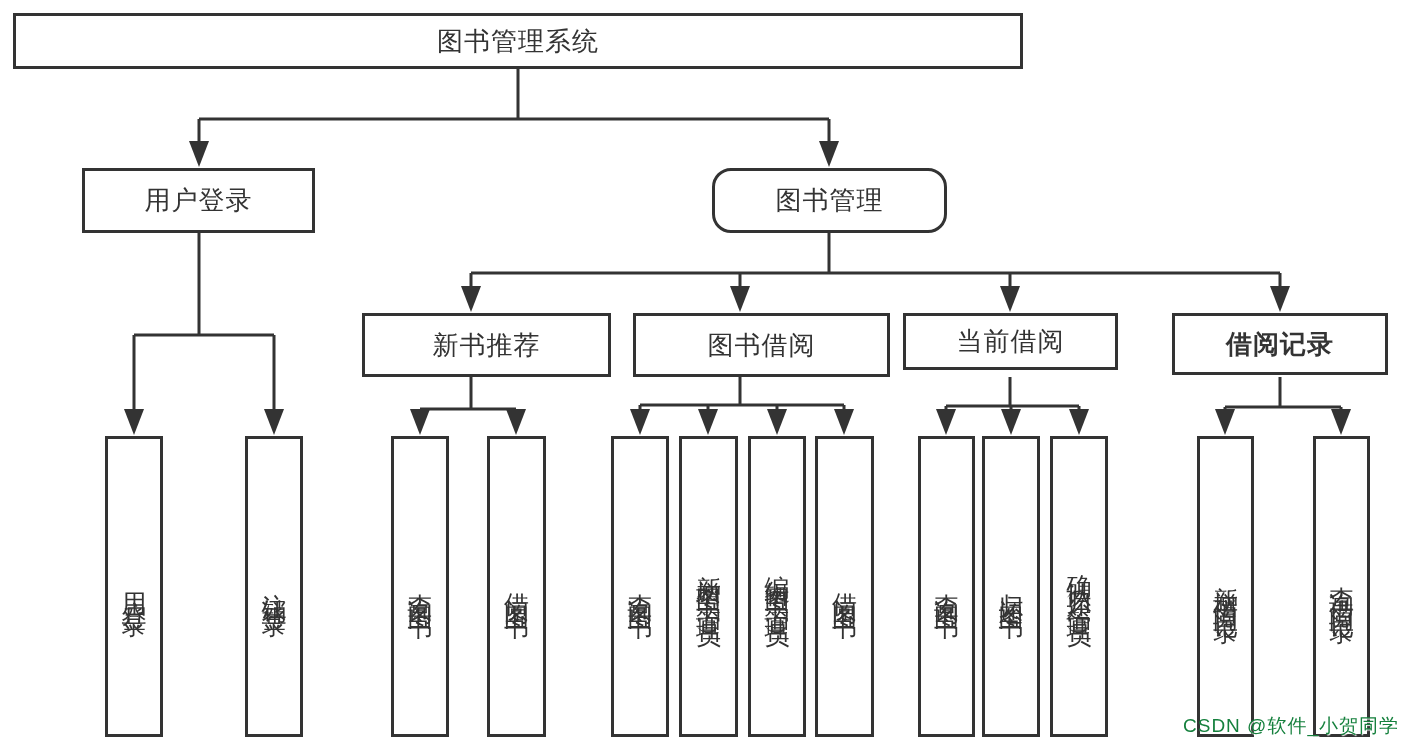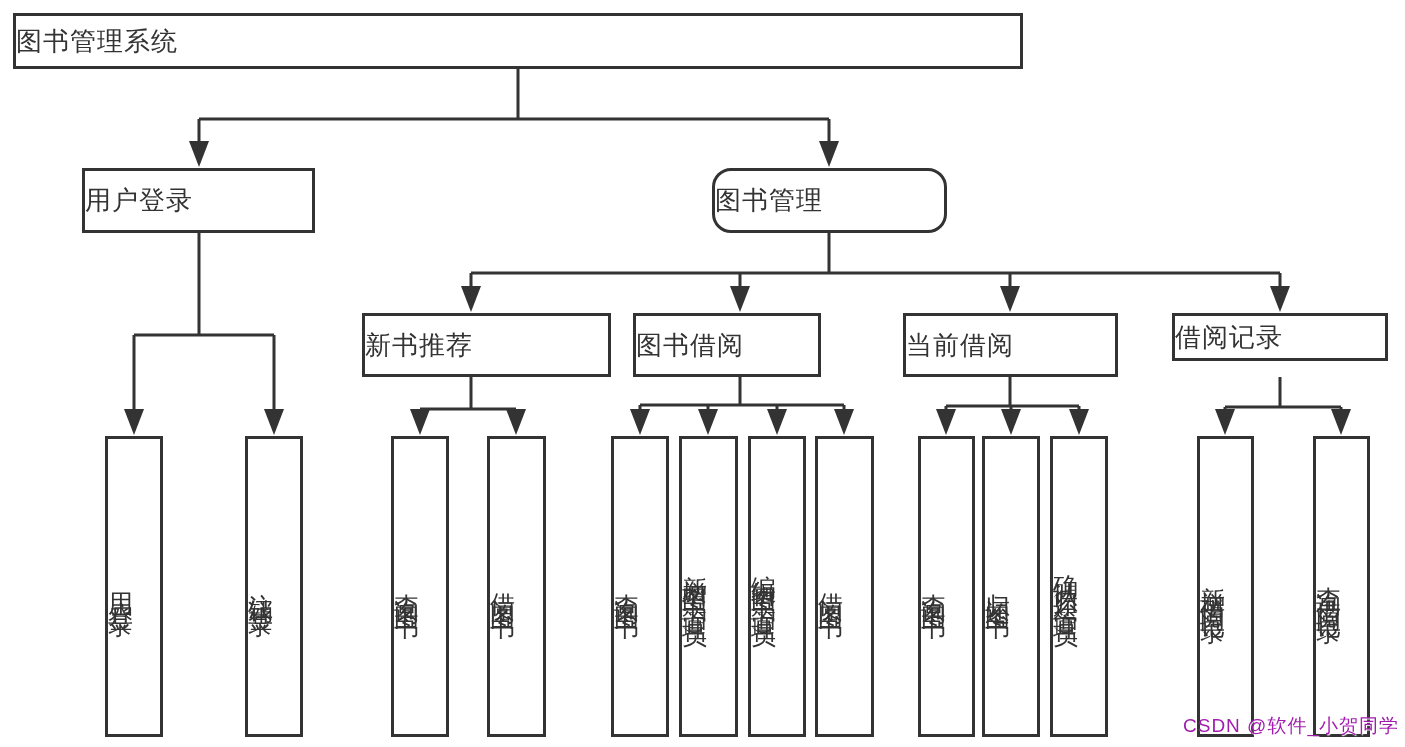--- a/index.html
+++ b/index.html
@@ -12,21 +12,21 @@
   }
   #connectors{
     position:absolute;left:0;top:0;width:1405px;height:747px;
     pointer-events:none;
   }
   .node{
     position:absolute;
     box-sizing:border-box;
     background:#ffffff;
     border:3px solid #333333;
-    display:flex;align-items:center;
+    display:flex;align-items:center;justify-content:center;
     color:#333333;
   }
   .h-node .lbl{
     font-size:26px;
     letter-spacing:1px;
     white-space:nowrap;
   }
   .v-node .lbl{
     writing-mode:vertical-rl;
     font-size:25px;
@@ -34,43 +34,43 @@
     line-height:1;
     white-space:nowrap;
   }
   
   .n-root{left:13px;top:13px;width:1010px;height:56px;}
   
   .n-userlogin{left:82px;top:168px;width:233px;height:65px;}
   .n-bookmgmt{left:712px;top:168px;width:235px;height:65px;border-radius:19px;}
   
   .n-newbook{left:362px;top:313px;width:249px;height:64px;}
-  .n-bookborrow{left:633px;top:313px;width:188px;height:64px;}
-  .n-curborrow{left:903px;top:313px;width:215px;height:64px;}
-  .n-borrowrec{left:1172px;top:313px;width:216px;height:48px;}
+  .n-bookborrow{left:633px;top:313px;width:257px;height:64px;}
+  .n-curborrow{left:903px;top:313px;width:215px;height:57px;}
+  .n-borrowrec{left:1172px;top:313px;width:216px;height:62px;font-weight:bold;}
   
   .leaf{top:436px;height:301px;}
   .n-l-userlogin{left:105px;width:58px;}
   .n-l-logout{left:245px;width:58px;}
   .n-l-nb-query{left:391px;width:58px;}
   .n-l-nb-borrow{left:487px;width:59px;}
   .n-l-bb-query{left:611px;width:58px;}
   .n-l-bb-add{left:679px;width:59px;}
   .n-l-bb-edit{left:748px;width:58px;}
   .n-l-bb-borrow{left:815px;width:59px;}
   .n-l-cb-query{left:918px;width:57px;}
   .n-l-cb-return{left:982px;width:58px;}
   .n-l-cb-confirm{left:1050px;width:58px;}
   .n-l-br-add{left:1197px;width:57px;}
   .n-l-br-query{left:1313px;width:57px;}
   #watermark{
     position:absolute;
     left:1183px;top:713px;
     font-size:19px;
-    color:#a21caf;
+    color:#15803d;
     letter-spacing:1px;
     white-space:nowrap;
     text-shadow:1px 1px 1px #ffffff;
     z-index:5;
   }
   .conn{stroke:#333333;stroke-width:3;fill:none;}
   .arrow{fill:#333333;stroke:none;}
 </style>
 </head>
 <body>

